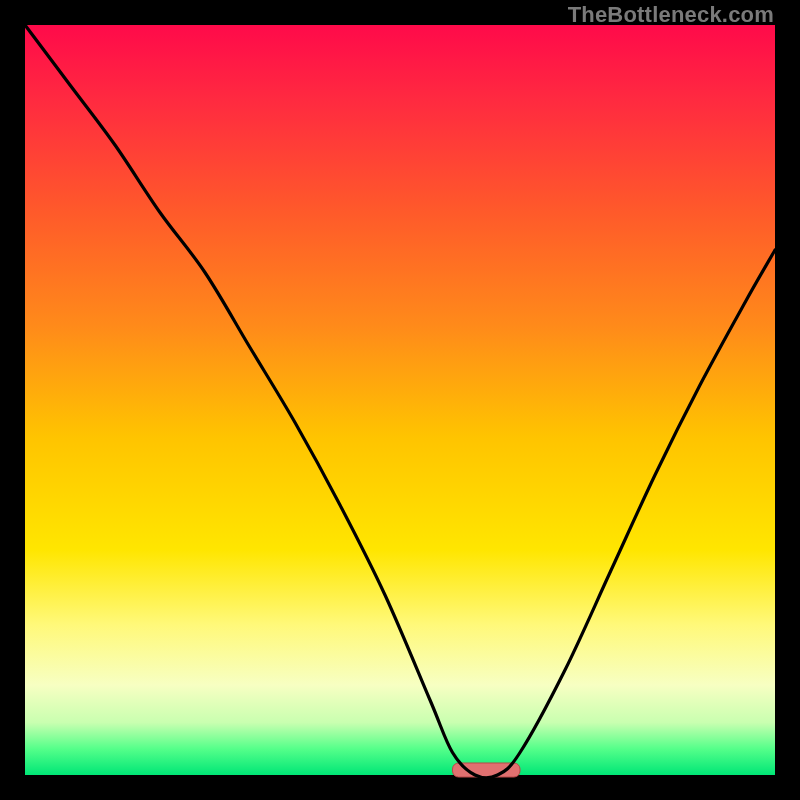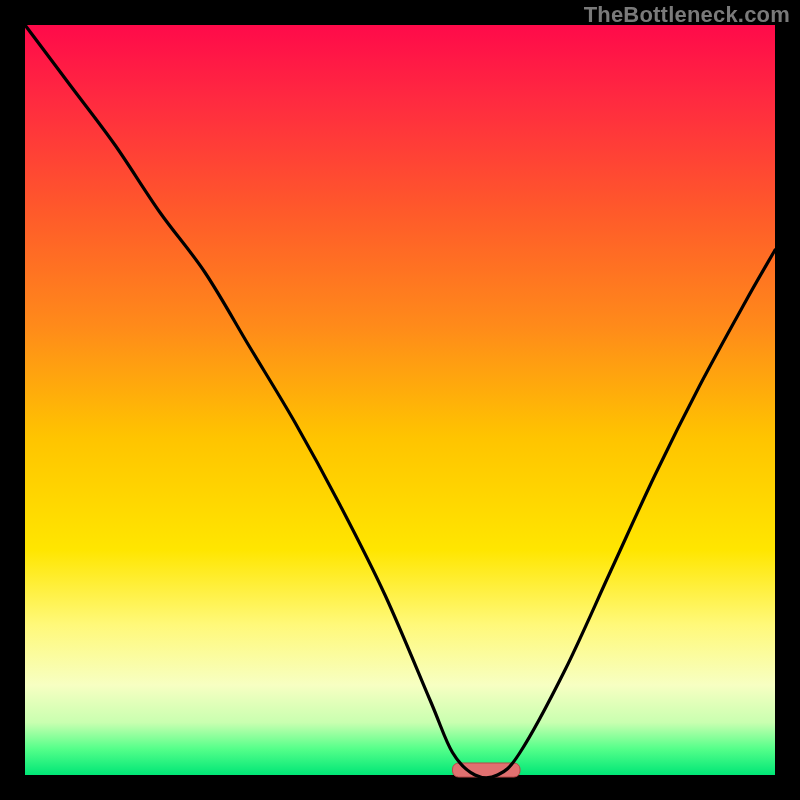--- a/index.html
+++ b/index.html
@@ -14,21 +14,21 @@
     position: absolute;
     left: 0;
     top: 0;
     width: 800px;
     height: 800px;
     background: #000;
   }
   .watermark {
     position: absolute;
     top: 2px;
-    right: 10px;
+    right: 26px;
     font-family: Arial, Helvetica, sans-serif;
     font-size: 22px;
     font-weight: 600;
     color: #7a7a7a;
     letter-spacing: 0.2px;
   }
   svg {
     display: block;
   }
 </style>

